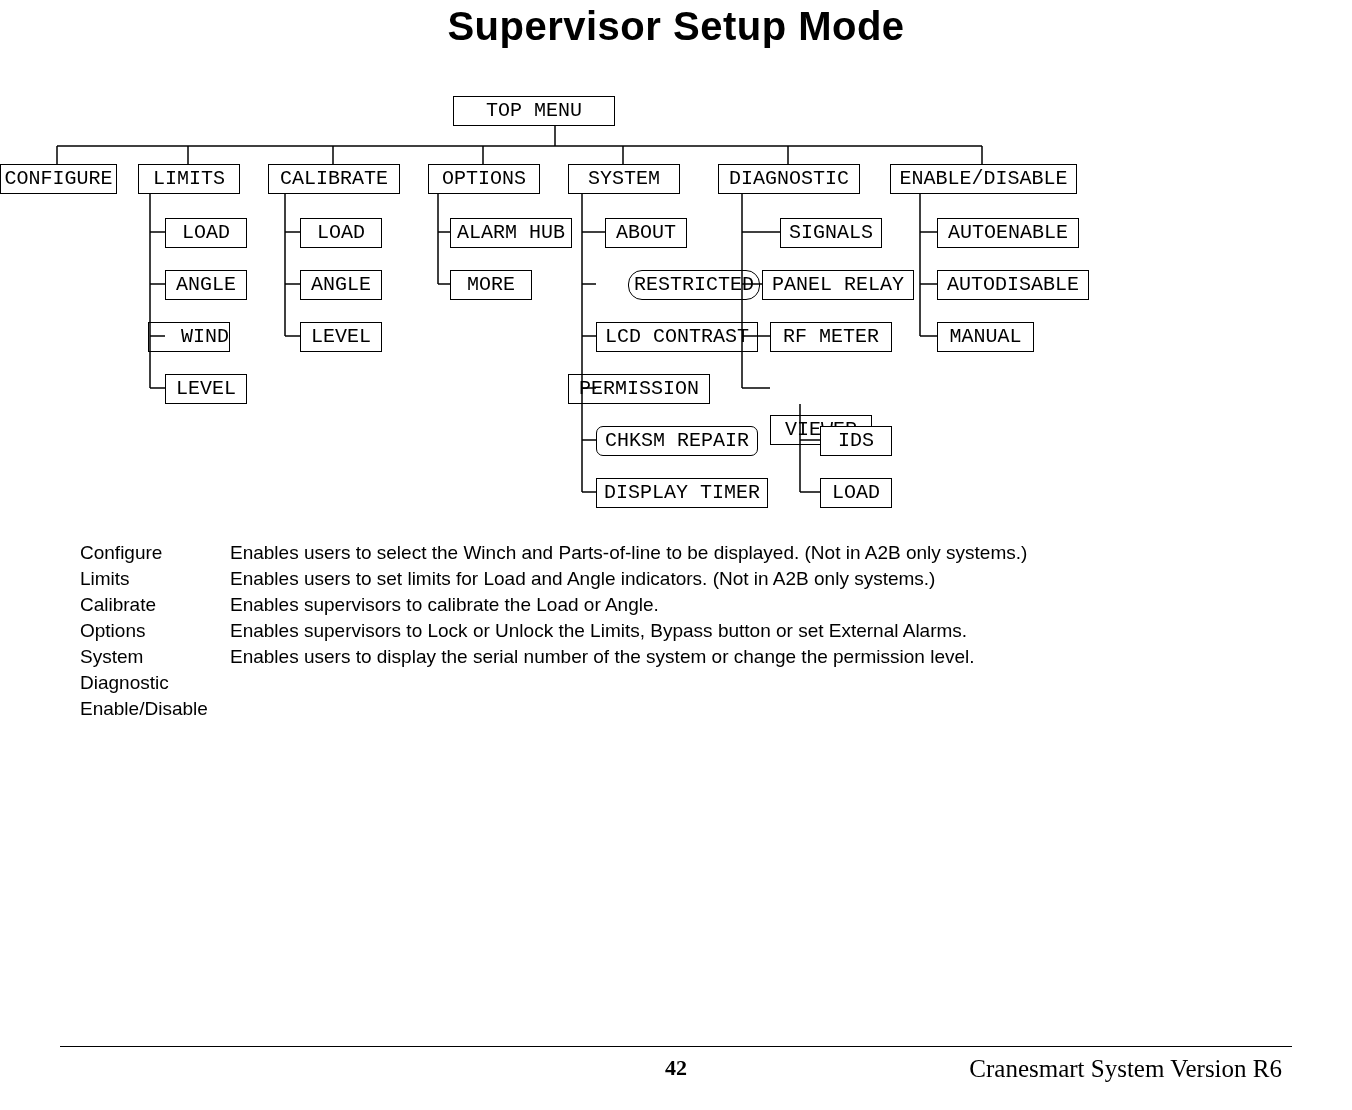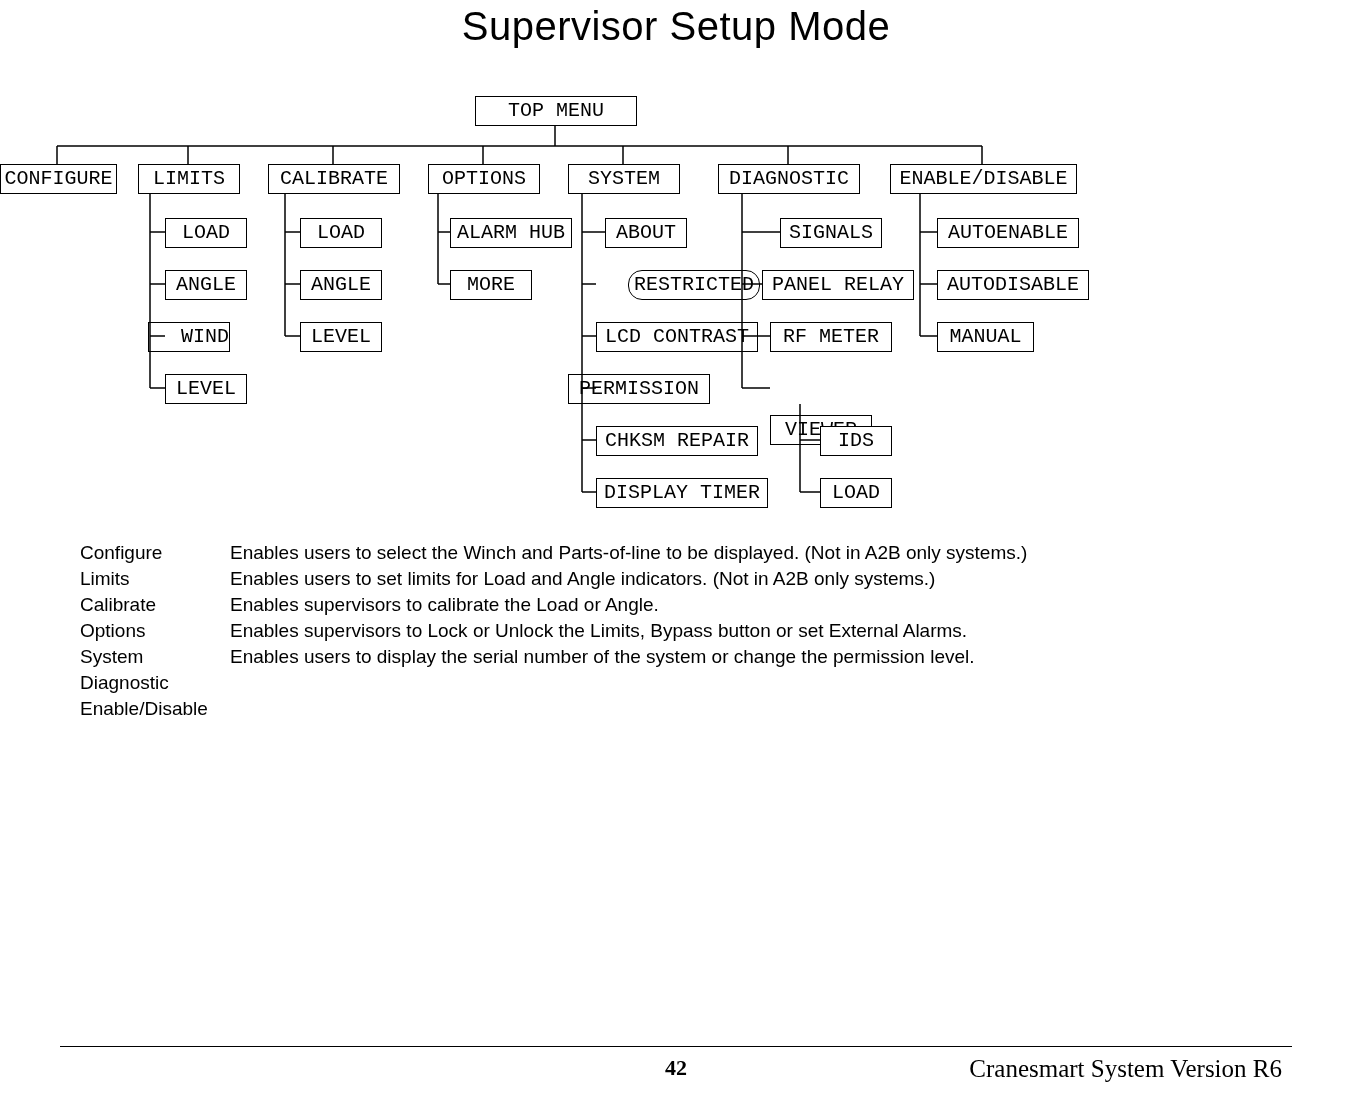--- a/index.html
+++ b/index.html
@@ -1,38 +1,38 @@
 <!DOCTYPE html>
 <html><head>
 <meta charset="utf-8">
 <style>
   html,body{margin:0;padding:0;background:#fff;}
   body{font-family:"Times New Roman",Times,serif;width:1352px;height:1110px;position:relative;color:#000;}
-  .page-title{font-family:Arial,Helvetica,sans-serif;font-weight:normal;font-size:40px;text-align:center;padding-top:4px;letter-spacing:0.5px;}
+  .page-title{font-family:Arial,Helvetica,sans-serif;font-weight:bold;font-size:40px;text-align:center;padding-top:4px;letter-spacing:0.5px;}
   .diagram{position:absolute;left:0;top:78px;width:1352px;height:430px;}
   .box{position:absolute;border:1.5px solid #000;background:#fff;font-family:"Courier New",Courier,monospace;font-size:20px;line-height:28px;height:28px;text-align:center;white-space:nowrap;}
   .defs{position:absolute;left:80px;top:540px;width:1200px;font-family:Arial,Helvetica,sans-serif;font-size:19px;line-height:26px;}
   .defs>div{display:flex;}
   .term{flex:0 0 150px;}
   .desc{flex:1;}
   .footer{position:absolute;left:0;bottom:25px;width:1352px;}
   .footer-rule{border-top:1.5px solid #000;margin:0 60px 8px 60px;}
   .footer-row{position:relative;height:30px;}
   .page-num{position:absolute;left:0;width:1352px;text-align:center;font-weight:bold;font-size:22px;}
   .ver{position:absolute;right:70px;font-size:25px;}
   svg line{stroke:#000;stroke-width:1.5px;}
 </style>
 </head>
 <body>
 
 <div class="page-title">Supervisor Setup Mode</div>
 
 <div class="diagram">
 
-  <div class="box" style="left:475px;top:18px;width:160px;">TOP MENU</div>
+  <div class="box" style="left:453px;top:18px;width:160px;">TOP MENU</div>
 
   <div class="box" style="left:0px;top:86px;width:115px;">CONFIGURE</div>
   <div class="box" style="left:138px;top:86px;width:100px;">LIMITS</div>
   <div class="box" style="left:268px;top:86px;width:130px;">CALIBRATE</div>
   <div class="box" style="left:428px;top:86px;width:110px;">OPTIONS</div>
   <div class="box" style="left:568px;top:86px;width:110px;">SYSTEM</div>
   <div class="box" style="left:718px;top:86px;width:140px;">DIAGNOSTIC</div>
   <div class="box" style="left:890px;top:86px;width:185px;">ENABLE/DISABLE</div>
 
   <div class="box" style="left:165px;top:140px;width:80px;">LOAD</div>
@@ -44,21 +44,21 @@
   <div class="box" style="left:300px;top:192px;width:80px;">ANGLE</div>
   <div class="box" style="left:300px;top:244px;width:80px;">LEVEL</div>
 
   <div class="box" style="left:450px;top:140px;width:120px;">ALARM HUB</div>
   <div class="box" style="left:450px;top:192px;width:80px;">MORE</div>
 
   <div class="box" style="left:605px;top:140px;width:80px;">ABOUT</div>
   <div class="box" style="left:628px;top:192px;width:130px;border-radius:14px;">RESTRICTED</div>
   <div class="box" style="left:596px;top:244px;width:160px;">LCD CONTRAST</div>
   <div class="box" style="left:568px;top:296px;width:140px;">PERMISSION</div>
-  <div class="box" style="left:596px;top:348px;width:160px;">CHKSM REPAIR</div>
+  <div class="box" style="left:596px;top:348px;width:160px;border-radius:7px;">CHKSM REPAIR</div>
   <div class="box" style="left:596px;top:400px;width:170px;">DISPLAY TIMER</div>
 
   <div class="box" style="left:780px;top:140px;width:100px;">SIGNALS</div>
   <div class="box" style="left:762px;top:192px;width:150px;">PANEL RELAY</div>
   <div class="box" style="left:770px;top:244px;width:120px;">RF METER</div>
   <div class="box" style="left:770px;top:296px;width:100px;margin-top:41px;">VIEWER</div>
 
   <div class="box" style="left:820px;top:348px;width:70px;">IDS</div>
   <div class="box" style="left:820px;top:400px;width:70px;">LOAD</div>
 

